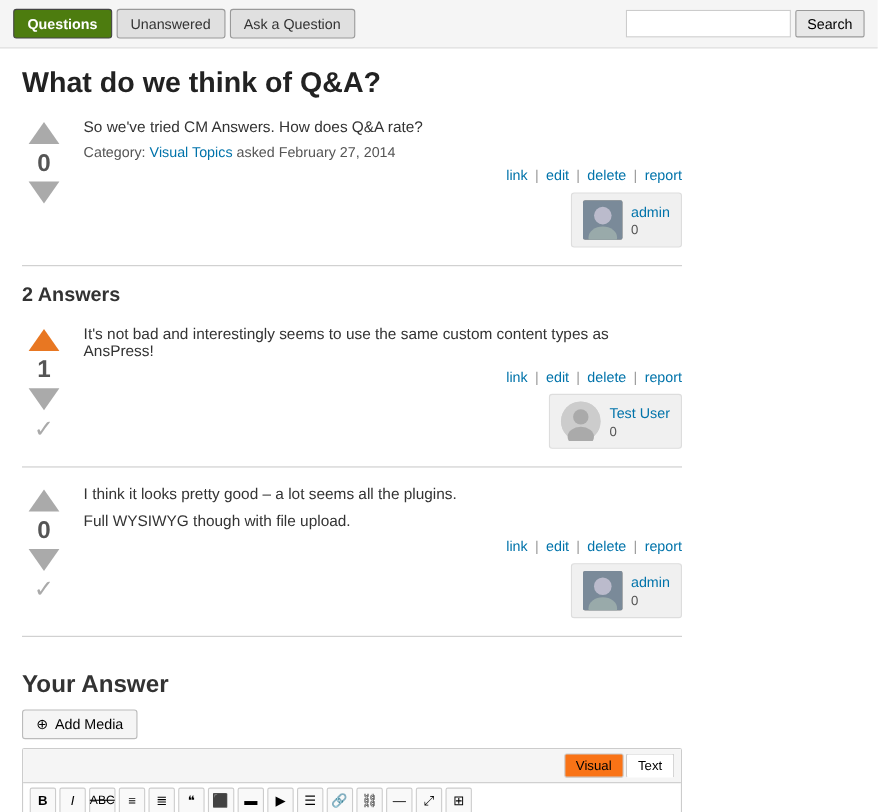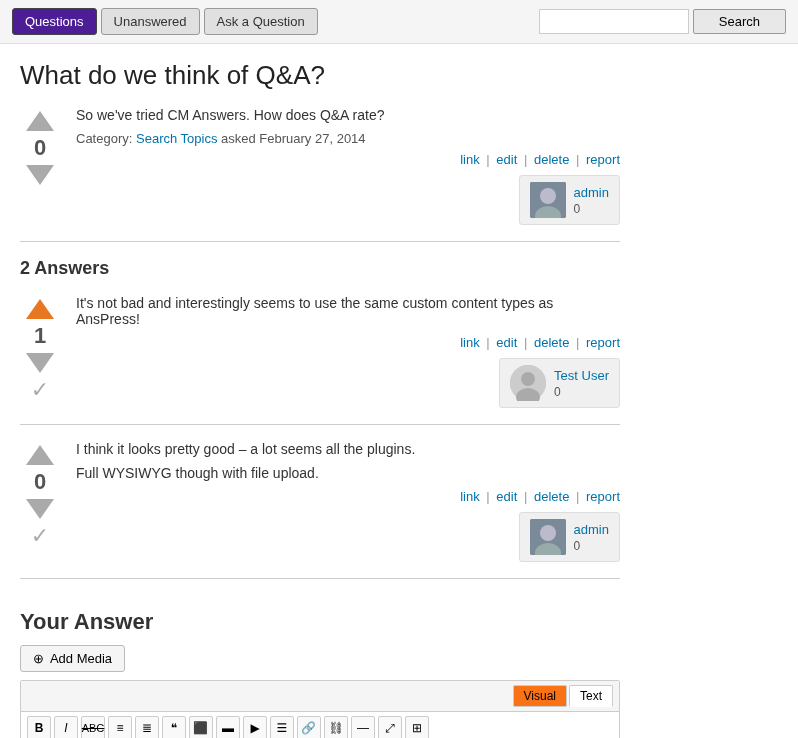--- a/index.html
+++ b/index.html
@@ -24,54 +24,55 @@
       padding: 5px 12px;
       font-size: 13px;
       cursor: pointer;
       border: 1px solid #999;
       border-radius: 3px;
       background: #e0e0e0;
       color: #333;
       text-decoration: none;
     }
     .nav-btn.active {
-      background: #4c1d95;
+      background: #4d7c0f;
       color: #fff;
       border-color: #444;
+      font-weight: bold;
     }
     .search-wrap {
       margin-left: auto;
       display: flex;
       align-items: center;
       gap: 4px;
     }
     .search-input {
       padding: 4px 8px;
       border: 1px solid #ccc;
       font-size: 13px;
       width: 150px;
     }
     .search-btn {
-      padding: 4px 25px;
+      padding: 4px 10px;
       font-size: 13px;
       border: 1px solid #999;
       background: #e8e8e8;
       cursor: pointer;
       border-radius: 2px;
     }
 
     
     .main {
       padding: 16px 20px;
       max-width: 640px;
     }
 
     .page-title {
       font-size: 26px;
-      font-weight: normal;
+      font-weight: bold;
       margin-bottom: 16px;
       color: #222;
     }
 
     
     .question-block {
       border-bottom: 1px solid #ccc;
       padding-bottom: 16px;
       margin-bottom: 16px;
     }
@@ -328,21 +329,21 @@
     <div class="vote-row">
       <div class="vote-col">
         <div class="vote-arrow-up-gray"></div>
         <span class="vote-count">0</span>
         <div class="vote-arrow-down"></div>
       </div>
       <div class="content-col">
         <p class="question-text">So we've tried CM Answers. How does Q&amp;A rate?</p>
         <p class="meta-line">
           <span>Category:</span>
-          <a href="#">Search Topics</a>
+          <a href="#">Visual Topics</a>
           <span> asked February 27, 2014</span>
         </p>
         <div class="action-links">
           <a href="#">link</a>
           <span class="sep">|</span>
           <a href="#">edit</a>
           <span class="sep">|</span>
           <a href="#">delete</a>
           <span class="sep">|</span>
           <a href="#">report</a>

